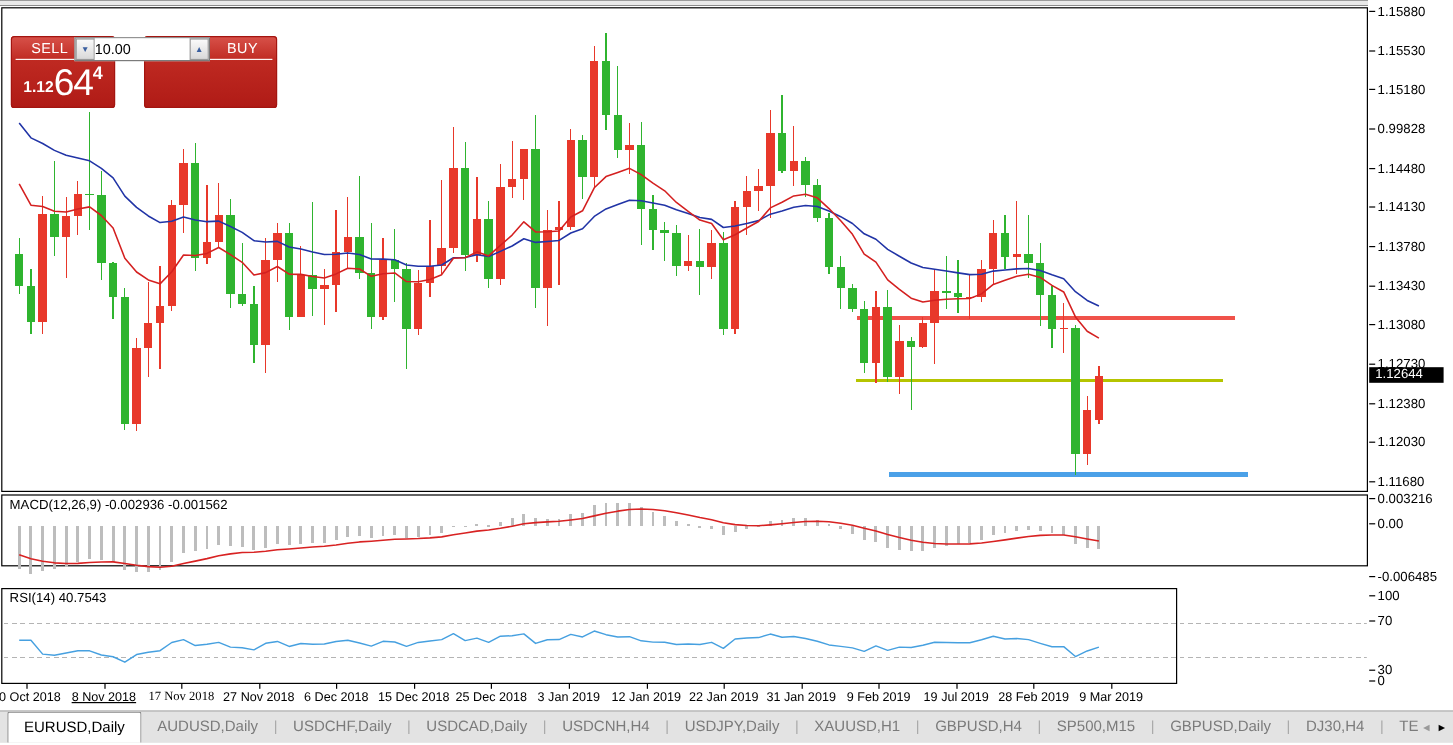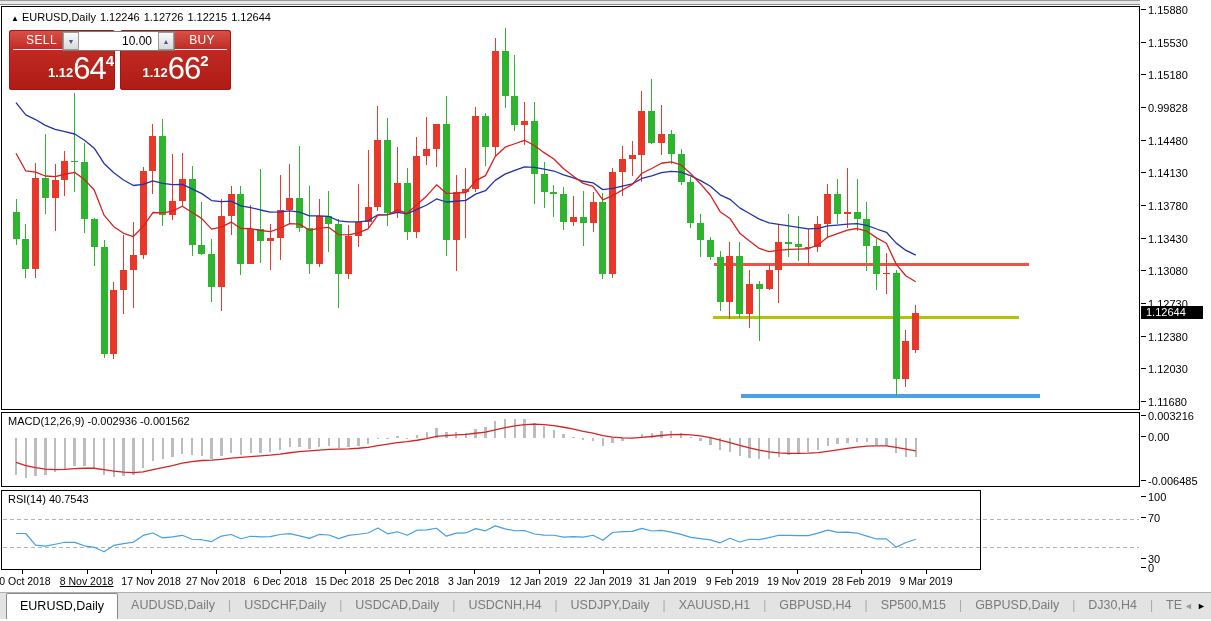--- a/index.html
+++ b/index.html
@@ -3,47 +3,47 @@
 <meta charset="utf-8">
 <style>
   html,body{margin:0;padding:0;background:#fff;}
   .window{position:relative;width:1211px;height:621px;background:#fff;overflow:hidden;
           font-family:"Liberation Sans","DejaVu Sans",sans-serif;-webkit-font-smoothing:antialiased;}
   .topstrip{position:absolute;left:0;top:0;width:1211px;height:6px;
     background:linear-gradient(#9a9a9a 0,#9a9a9a 1px,#e9e9e9 1px,#e9e9e9 4px,#8a8a8a 4px,#8a8a8a 5px,#fdfdfd 5px);}
   .panel{position:absolute;background:#fff;border:1px solid #000;box-sizing:border-box;}
   .panel svg{position:absolute;left:0;top:0;}
   #mainPanel{left:1px;top:6px;width:1139px;height:404px;}
-  #macdPanel{left:1px;top:412px;width:1139px;height:75px;}
+  #macdPanel{left:1px;top:412px;width:1139px;height:60px;}
   #rsiPanel{left:1px;top:490px;width:980px;height:80px;}
   .indlabel{position:absolute;left:6px;top:2px;font-size:11px;color:#000;white-space:nowrap;}
   
   .symline{position:absolute;left:9px;top:4px;font-size:11px;color:#000;white-space:nowrap;}
   .symline span{margin-right:4px;}
   .symline .tri{font-size:8px;margin-right:3px;}
   
   .trade{position:absolute;left:7px;top:23px;width:222px;height:60px;}
   .tile{position:absolute;top:0;height:60px;border-radius:3px;
         background:linear-gradient(#d8524a 0,#c22e26 18px,#bf2a22 19px,#b01b16 59px);
         box-shadow:inset 0 0 0 1px #a31510;}
   .tile .bline{position:absolute;left:4px;right:4px;top:19px;height:1px;background:#fff;opacity:.95;}
-  .tile-sell{left:0;width:87px;padding-left:19px;}
+  .tile-sell{left:0;width:87px;}
   .tile-buy{left:111px;width:111px;}
   .bblabel{position:absolute;top:3px;font-size:12px;color:#fff;letter-spacing:.4px;}
   .tile-sell .bblabel{left:17px;}
   .tile-buy .bblabel{right:16px;}
   .bigprice{position:absolute;bottom:3px;width:100%;text-align:center;color:#fff;white-space:nowrap;}
   .bigprice .sm{font-size:13px;font-weight:bold;vertical-align:2px;}
   .bigprice .big{font-size:31px;font-weight:500;letter-spacing:-1px;}
   .bigprice .sup{font-size:15px;font-weight:bold;vertical-align:13px;}
   .volbox{position:absolute;left:53px;top:1px;width:113px;height:20px;background:#fff;
           border:1px solid #7b7b7b;display:flex;box-sizing:border-box;}
   .spin{width:16px;font-size:7px;color:#3a5f9f;text-align:center;line-height:18px;cursor:pointer;
         background:linear-gradient(#fafafa,#d9d9d9);border:1px solid #9a9a9a;box-sizing:border-box;}
-  .vol{flex:1;border:none;outline:none;min-width:10px;font-size:12px;text-align:right;padding:0 6px 0 0;
+  .vol{flex:1;border:none;outline:none;min-width:10px;font-size:12px;text-align:left;padding:0 6px 0 0;
        font-family:"Liberation Sans","DejaVu Sans",sans-serif;}
   
   #priceAxis{position:absolute;left:1140px;top:0;width:71px;height:590px;background:#fff;}
   .ytick{position:absolute;left:8px;font-size:11px;color:#000;white-space:nowrap;}
   .ytick:before{content:"";position:absolute;left:-7px;top:5px;width:5px;height:1px;background:#000;}
   .badge{position:absolute;left:1141px;width:62px;height:13px;background:#000;color:#fff;
          font-size:11px;line-height:13px;padding-left:5px;box-sizing:border-box;}
   #dateAxis{position:absolute;left:0;top:570px;width:1140px;height:22px;background:#fff;}
   .dtick{position:absolute;top:0;width:1px;height:4px;background:#000;}
   .dlabel{position:absolute;top:5px;font-size:10.5px;color:#000;transform:translateX(-50%);white-space:nowrap;}
@@ -254,34 +254,30 @@
           <line x1="895.1999999999999" y1="269.46666666666687" x2="895.1999999999999" y2="394.53333333333416" stroke="#2fb42f" stroke-width="1" shape-rendering="crispEdges"></line>
           <rect x="891.6999999999999" y="272.26666666666654" width="7" height="105.46666666666744" fill="#2fb42f" shape-rendering="crispEdges"></rect>
           <line x1="904.9799999999999" y1="329.19999999999976" x2="904.9799999999999" y2="386.13333333333304" stroke="#e8382a" stroke-width="1" shape-rendering="crispEdges"></line>
           <rect x="901.4799999999999" y="340.4000000000006" width="7" height="37.33333333333337" fill="#e8382a" shape-rendering="crispEdges"></rect>
           <line x1="914.76" y1="304.37333333333424" x2="914.76" y2="352.066666666667" stroke="#e8382a" stroke-width="1" shape-rendering="crispEdges"></line>
           <rect x="911.26" y="312.02666666666585" width="7" height="37.14666666666756" fill="#e8382a" shape-rendering="crispEdges"></rect>
           <polyline points="15,101.56474275228919 24.78,113.8636506965628 34.56,118.54535558323717 44.339999999999996,124.33211936719583 54.12,128.37665373505817 63.9,130.73887691517615 73.67999999999999,132.99525640294127 83.46,139.30178062000692 93.24,147.2152289691425 103.02,162.42397744056308 112.8,171.80491738323596 122.58,178.96998523139172 132.35999999999999,184.49813447350962 142.14,183.39456895695196 151.92,179.81472434285635 161.7,182.37659661375602 171.48,183.7116635312564 181.26,183.28857734375637 191.04,187.8054728491572 200.82,192.61000572452951 210.6,199.54753616468832 220.38,200.7168544734759 230.16,200.14029735198537 239.94,204.79163335060386 249.71999999999997,206.54040125055764 259.5,208.98926041718343 269.28,211.04931520109582 279.06,210.8826992602738 288.84,209.8296598088962 298.62,211.06696895885486 308.4,214.90892187548297 318.18,214.94035976124843 327.96,215.52255533448923 337.73999999999995,219.79495864304673 347.52,220.91631973121594 357.29999999999995,220.9175799980381 367.08,219.81257407225772 376.85999999999996,213.81164265949607 386.64,213.64781727731065 396.41999999999996,211.28378142960744 406.2,212.7590568792668 415.97999999999996,208.4559168635186 425.76,203.98757734276384 435.53999999999996,197.98355926799 445.32,200.9971227790028 455.09999999999997,200.2615334373473 464.88,199.37302478766665 474.65999999999997,193.1577390009271 484.43999999999994,189.6843262354269 494.21999999999997,179.34721565008562 503.99999999999994,173.09433547847425 513.78,169.44784149241556 523.56,165.79491496211267 533.3399999999999,166.3533163229424 543.12,168.1839348669211 552.9,170.01722364221231 562.68,173.78878732303474 572.4599999999999,176.9352969040448 582.24,180.2635465160903 592.02,181.82427146551595 601.8,188.59284394955165 611.5799999999999,187.32423822489318 621.36,185.1817020600872 631.14,182.85219326551405 640.92,177.44585796189588 650.6999999999999,174.79060922397866 660.4799999999999,171.70982335553572 670.26,170.3090956995703 680.04,171.08619972182626 689.8199999999999,174.84771579181438 699.5999999999999,179.57504548624755 709.38,185.2657828576362 719.16,193.8535026459588 728.9399999999999,198.34830491909673 738.7199999999999,206.86571443126167 748.5,212.53985904129163 758.28,218.13937565551635 768.06,221.87226140942775 777.8399999999999,223.32369883588845 787.62,224.80589398384748 797.4,226.3857043060309 807.18,227.848491641387 816.9599999999999,227.47452929758202 826.7399999999999,224.91592218911964 836.52,224.06782918745716 846.3,223.07515048221455 856.0799999999999,222.7090899526673 865.8599999999999,224.3750832895056 875.64,227.9917437865784 885.42,231.2713677036212 895.1999999999999,242.12040219470973 904.9799999999999,249.40037240250874 914.76,254.03935716281723" fill="none" stroke="#2134a6" stroke-width="1.3" stroke-linejoin="round"></polyline>
           <polyline points="15,152.22180623712123 24.78,169.97229758525683 34.56,171.0637389823976 44.339999999999996,175.00265093382345 54.12,175.60737130297863 63.9,173.24726289739186 73.67999999999999,171.3938378362551 83.46,178.58452945119095 93.24,188.97665312536714 103.02,214.13921931120893 112.8,225.66651890435662 122.58,232.26141343189138 132.35999999999999,235.54427290390774 142.14,225.39900014946008 151.92,211.5017180751841 161.7,211.94760760207774 171.48,210.1710525863731 181.26,205.2216598807766 191.04,211.22858400168337 200.82,217.60367364245133 210.6,228.16721103079317 220.38,226.1927683081059 230.16,221.07593215814111 239.94,227.51553233893864 249.71999999999997,227.65160428679496 259.5,229.4898190119043 269.28,230.61446224084156 279.06,227.25839112686717 288.84,222.55197197914418 298.62,223.1644891105577 308.4,229.28277283713902 318.18,227.13670522116956 327.96,226.46951980252797 337.73999999999995,233.6588244482935 347.52,233.85490273830072 357.29999999999995,231.86696898369107 367.08,227.88743529389274 376.85999999999996,214.18167601791006 386.64,213.7844950920783 396.41999999999996,208.85354712919423 406.2,212.2914629554718 415.97999999999996,203.42610968027026 425.76,194.91952870381846 435.53999999999996,183.84472941605262 445.32,192.2788736084555 455.09999999999997,192.09238023279642 464.88,191.50380891493091 474.65999999999997,179.80578703058268 484.43999999999994,174.64592235921154 494.21999999999997,155.49013943215218 503.99999999999994,146.17370772464204 513.78,142.7418552541849 523.56,139.26362111251498 533.3399999999999,144.50511530033407 543.12,151.66843089515393 552.9,158.01687742410434 562.68,167.6963321793709 572.4599999999999,175.16869133126332 582.24,182.3529952290182 592.02,185.27304724506646 601.8,198.80027074582463 611.5799999999999,194.59510088749212 621.36,189.02662382787844 631.14,183.59688682871743 640.92,172.25377603455533 650.6999999999999,167.53781049077645 660.4799999999999,162.25507041527283 670.26,160.80044419753963 680.04,163.8772989363785 689.8199999999999,172.7987401256535 699.5999999999999,182.93226728580993 709.38,194.23499539568542 719.16,210.69114995019484 728.9399999999999,217.43610123990763 738.7199999999999,232.18952156197255 748.5,240.07831311654115 758.28,247.47139314989366 768.06,250.7116916396527 777.8399999999999,249.2893801053464 787.62,248.37306521734408 797.4,248.02849108134268 807.18,247.73692835087886 816.9599999999999,243.90047783536002 826.7399999999999,236.059378681202 836.52,232.58357683281292 846.3,229.21174449956035 856.0799999999999,227.50737355091064 865.8599999999999,230.2293160815404 875.64,236.84019053053382 885.42,242.29041762840086 895.1999999999999,263.1277892753146 904.9799999999999,275.0158216944974 914.76,280.70979784406177" fill="none" stroke="#d42020" stroke-width="1.3" stroke-linejoin="round"></polyline>
         </g>
       </svg>
-    <div class="symline">
-      <span class="tri">▲</span><span>EURUSD,Daily</span><span>1.12246</span><span>1.12726</span><span>1.12215</span><span>1.12644</span>
-    </div>
 
     <div class="trade">
       <div class="tile tile-sell">
         <span class="bblabel">SELL</span>
         <div class="bline"></div>
         <div class="bigprice"><span class="sm">1.12</span><span class="big">64</span><span class="sup">4</span></div>
       </div>
       <div class="tile tile-buy">
         <span class="bblabel">BUY</span>
         <div class="bline"></div>
-        <div class="bigprice"><span class="sm">1.12</span><span class="big">66</span><span class="sup">2</span></div>
       </div>
       <div class="volbox">
         <div class="spin">▼</div>
         <input class="vol" value="10.00" style="">
         <div class="spin">▲</div>
       </div>
     </div>
   </div>
 
   <div class="panel" id="macdPanel">
@@ -419,41 +415,41 @@
       <div class="ytick" style="top: 540.7px; margin-top: 12px;">30</div>
       <div class="ytick" style="top: 562px;">0</div>
     </div>
   <div class="badge" id="priceBadge" style="top: 305.527px;">1.12644</div>
   <div id="dateAxis">
       <div class="dtick" style="left: 22px;"></div>
       <div class="dlabel" style="left: 22px;">30 Oct 2018</div>
       <div class="dtick" style="left: 86.57px;"></div>
       <div class="dlabel" style="left: 86.57px; text-decoration: underline;">8 Nov 2018</div>
       <div class="dtick" style="left: 151.14px;"></div>
-      <div class="dlabel" style="left: 151.14px;">17 Nov 2018</div>
+      <div class="dlabel" style="left: 151.14px; font-family: Liberation Serif, serif;">17 Nov 2018</div>
       <div class="dtick" style="left: 215.71px;"></div>
       <div class="dlabel" style="left: 215.71px;">27 Nov 2018</div>
       <div class="dtick" style="left: 280.28px;"></div>
       <div class="dlabel" style="left: 280.28px;">6 Dec 2018</div>
       <div class="dtick" style="left: 344.85px;"></div>
       <div class="dlabel" style="left: 344.85px;">15 Dec 2018</div>
       <div class="dtick" style="left: 409.42px;"></div>
       <div class="dlabel" style="left: 409.42px;">25 Dec 2018</div>
       <div class="dtick" style="left: 473.99px;"></div>
       <div class="dlabel" style="left: 473.99px;">3 Jan 2019</div>
       <div class="dtick" style="left: 538.56px;"></div>
       <div class="dlabel" style="left: 538.56px;">12 Jan 2019</div>
       <div class="dtick" style="left: 603.13px;"></div>
       <div class="dlabel" style="left: 603.13px;">22 Jan 2019</div>
       <div class="dtick" style="left: 667.7px;"></div>
       <div class="dlabel" style="left: 667.7px;">31 Jan 2019</div>
       <div class="dtick" style="left: 732.27px;"></div>
       <div class="dlabel" style="left: 732.27px;">9 Feb 2019</div>
       <div class="dtick" style="left: 796.84px;"></div>
-      <div class="dlabel" style="left: 796.84px;">19 Nov 2019</div>
+      <div class="dlabel" style="left: 796.84px;">19 Jul 2019</div>
       <div class="dtick" style="left: 861.41px;"></div>
       <div class="dlabel" style="left: 861.41px;">28 Feb 2019</div>
       <div class="dtick" style="left: 925.98px;"></div>
       <div class="dlabel" style="left: 925.98px;">9 Mar 2019</div>
     </div>
 
   <div class="tabbar">
     <div id="tabs">
         <div class="tab active">EURUSD,Daily</div>
         <div class="tab">AUDUSD,Daily</div>

